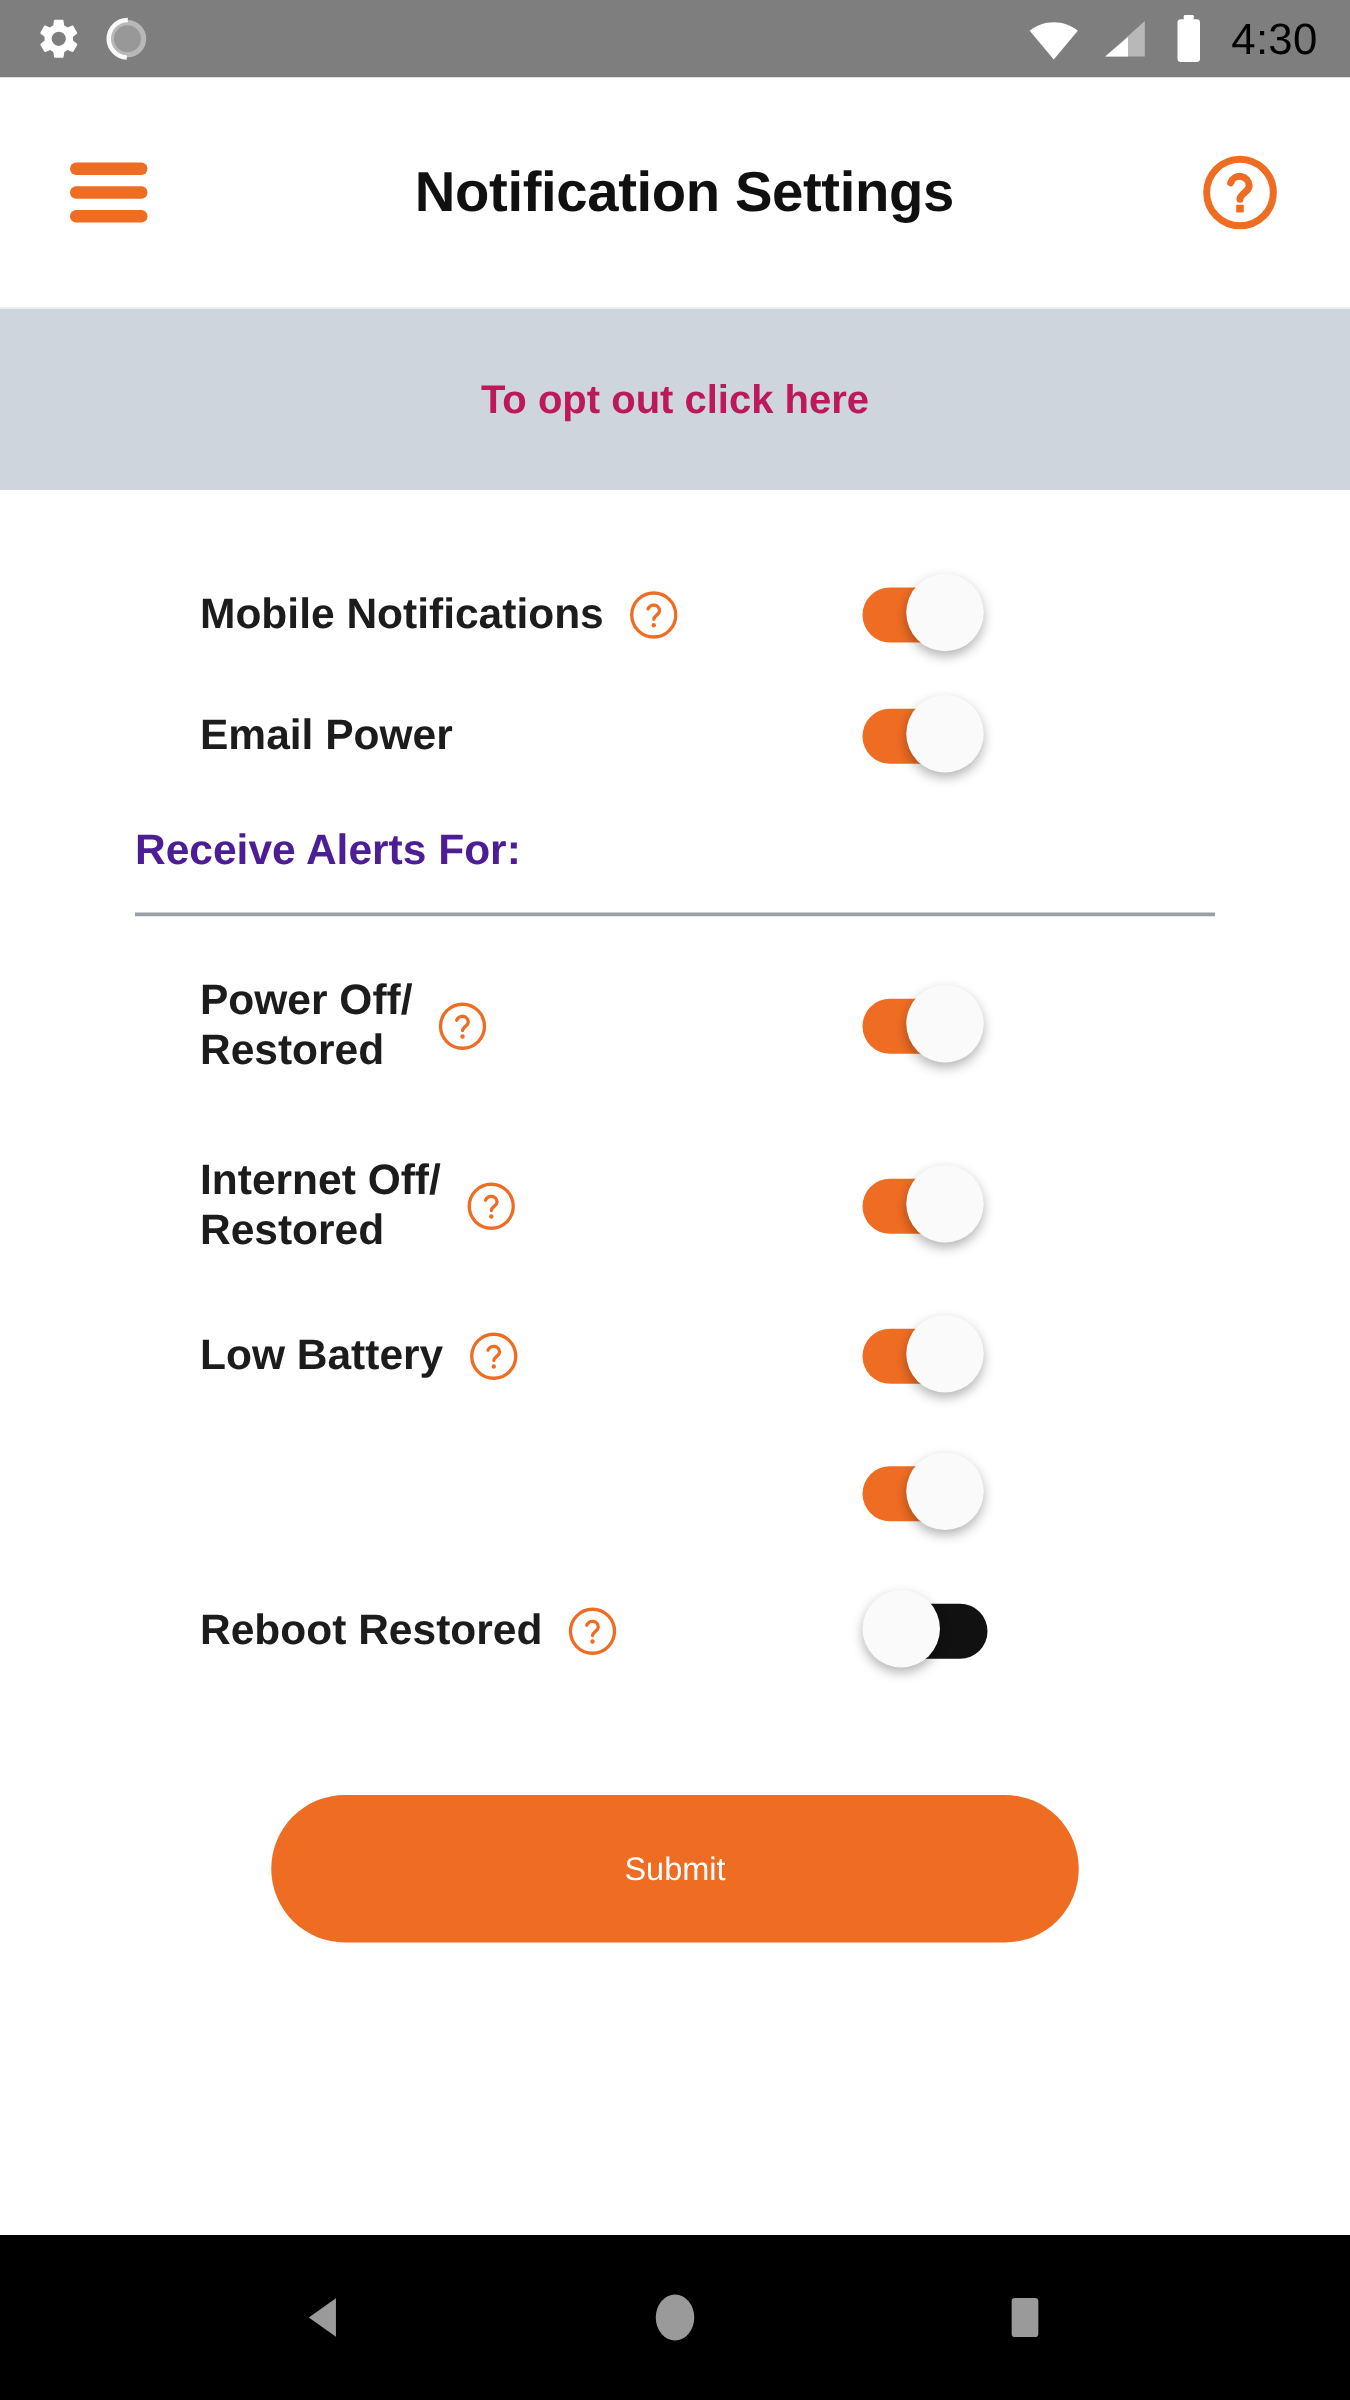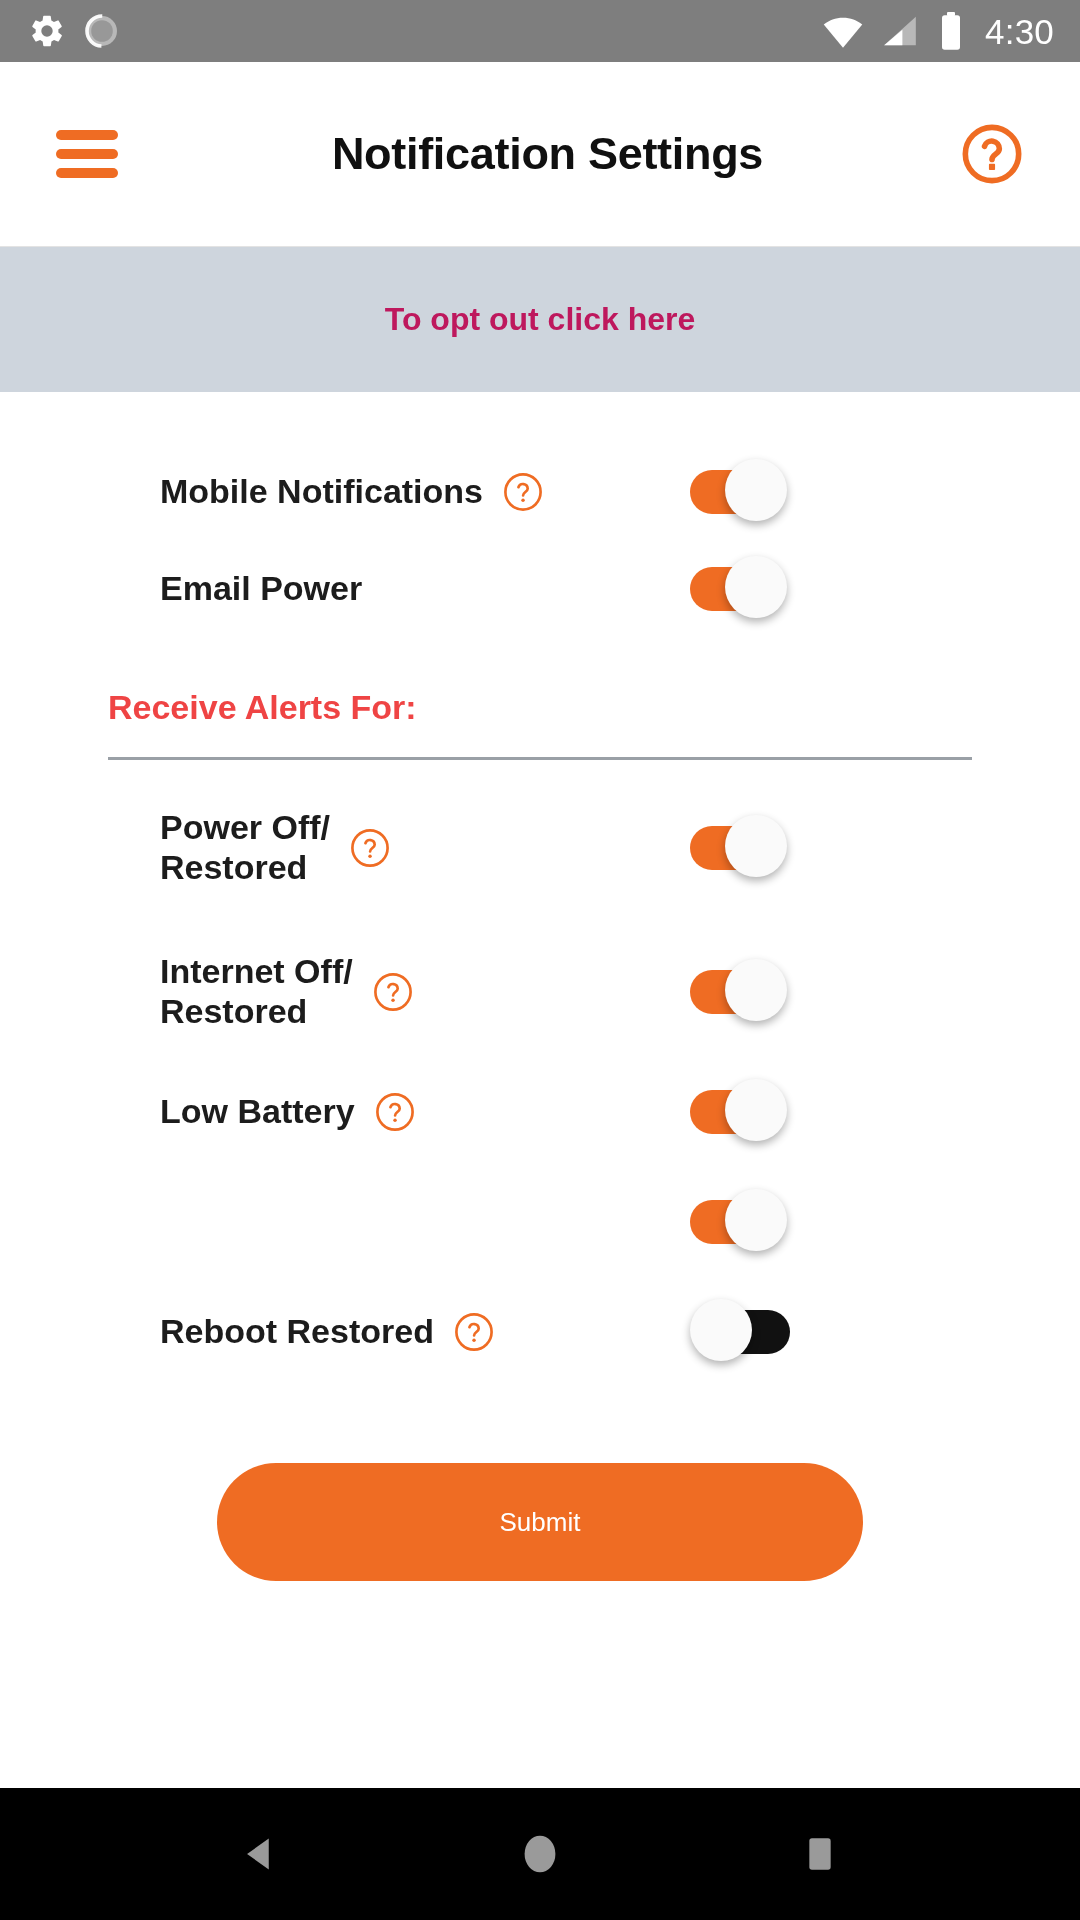--- a/index.html
+++ b/index.html
@@ -21,21 +21,21 @@
     height:62px; flex:0 0 62px;
     background:#7e7e7e;
     display:flex; align-items:center;
     padding:0 26px 0 28px;
     color:#ffffff;
   }
   .sb-left { display:flex; align-items:center; gap:18px; }
   .sb-spacer { flex:1 1 auto; }
   .sb-right { display:flex; align-items:center; gap:17px; }
   .sb-time {
-    font-size:35px; font-weight:400; color:#ffffff;
+    font-size:35px; font-weight:400; color:#000000;
     letter-spacing:0.2px; line-height:1; margin-left:2px;
   }
   .icon-svg { display:block; }
 
   
   .app-bar {
     height:185px; flex:0 0 185px;
     background:#ffffff;
     position:relative;
     display:flex; align-items:center;
@@ -118,22 +118,22 @@
   .toggle.on .track { background:#ef6c23; left:0; }
   .toggle.on .knob  { background:#fafafa; left:35px; }
   .toggle.off .track { background:#111111; left:28px; }
   .toggle.off .knob  { background:#fafafa; left:0px; }
 
   
   .row-mobile { height:92px; margin-top:54px; }
   .row-email  { height:92px; margin-top:5px; }
 
   .section-head {
-    font-size:34px; font-weight:bold; color:#ef4444;
-    padding-left:108px; margin-top:53px;
+    font-size:34px; font-weight:bold; color:#4c1d95;
+    padding-left:108px; margin-top:26px;
   }
   .divider {
     height:3px; background:#9aa0a6;
     margin:30px 108px 0 108px;
   }
 
   .row-tall  { height:112px; margin-top:32px;gap:40px; }
   .row-short { height:92px; margin-top:18px; }
 
   .submit-wrap {

